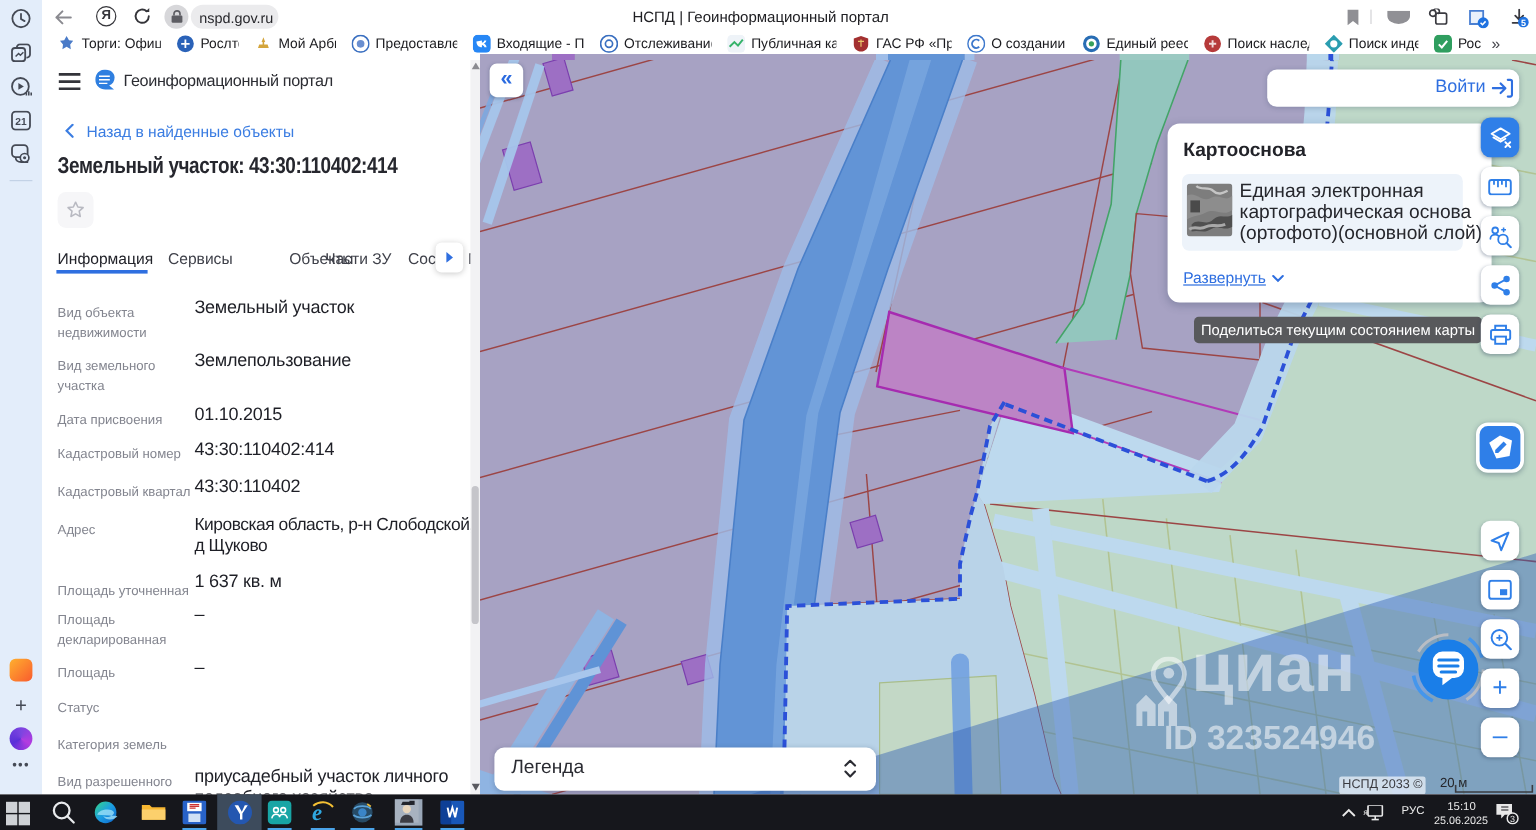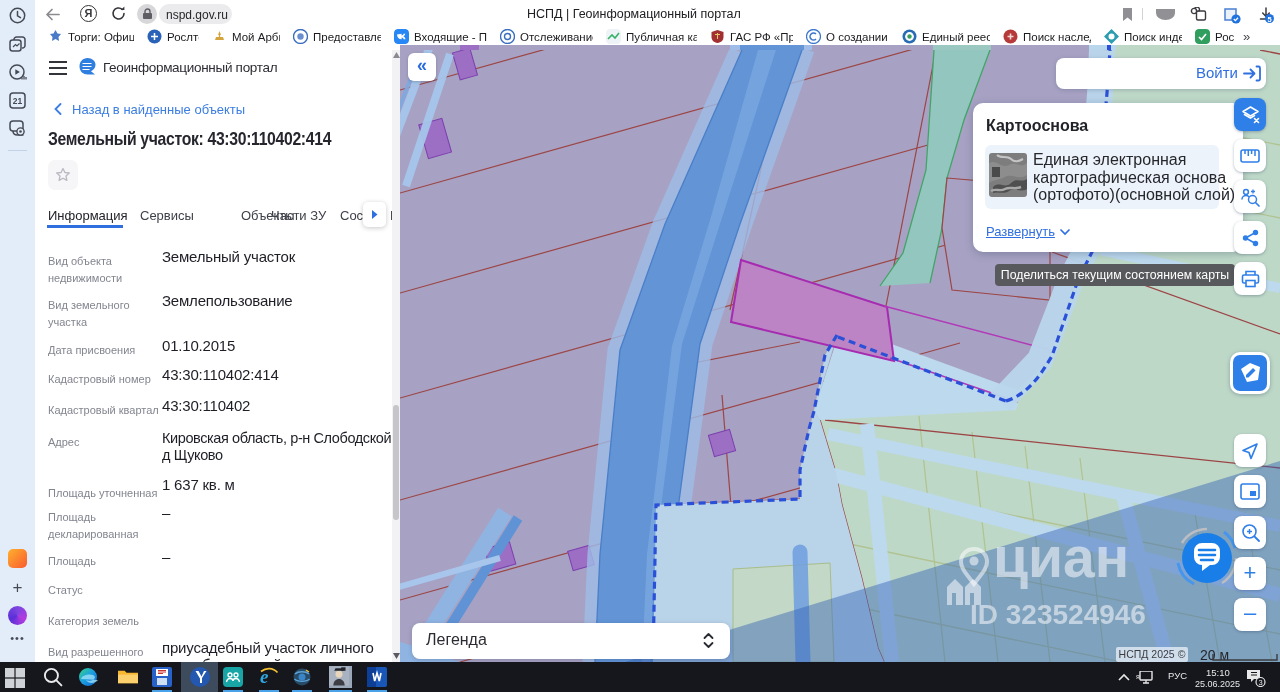--- a/index.html
+++ b/index.html
@@ -519,22 +519,22 @@
     </svg>
 
     <div class="ui" style="left:12px;top:573px;width:318px;height:36px;background:#fff;border-radius:8px;box-shadow:0 1px 4px rgba(40,60,90,.25);">
       <span style="position:absolute;left:14px;top:8px;font-size:16px;color:#2b2c33;">Легенда</span>
       <svg style="position:absolute;right:16px;top:9px;" width="11" height="17" viewBox="0 0 11 17">
           <path d="M1.5 6L5.5 2l4 4" stroke="#2b2c33" stroke-width="1.8" fill="none" stroke-linecap="round" stroke-linejoin="round"></path>
           <path d="M1.5 11l4 4 4-4" stroke="#2b2c33" stroke-width="1.8" fill="none" stroke-linecap="round" stroke-linejoin="round"></path>
         </svg>
     </div>
 
-    <div class="ui" style="left:716px;top:597px;width:72px;height:15px;background:rgba(235,242,250,0.75);border-radius:2px;font-size:10.5px;color:#3a3b40;text-align:center;line-height:15px;">НСПД 2025 ©</div>
-    <div class="ui" style="left:800px;top:597px;font-size:14px;color:#26272c;">20 м</div>
+    <div class="ui" style="left:716px;top:597px;width:72px;height:15px;background:rgba(235,242,250,0.75);border-radius:2px;font-size:10.5px;color:#3a3b40;text-align:center;line-height:15px;">НСПД 2033 ©</div>
+    <div class="ui" style="left:800px;top:597px;font-size:11px;color:#26272c;">20 м</div>
     <svg class="ui" style="left:812px;top:604px;" width="66" height="7" viewBox="0 0 66 7">
         <path d="M1 0v6h64V0" stroke="#3a3b40" stroke-width="1.4" fill="none"></path>
       </svg>
   </div>
 
   <div id="taskbar">
     <svg class="ticon" style="left:5px;top:6px;" width="17" height="17" viewBox="0 0 17 17">
         <rect x="0" y="0" width="8" height="8" fill="#cfd2d6"></rect>
         <rect x="9" y="0" width="8" height="8" fill="#cfd2d6"></rect>
         <rect x="0" y="9" width="8" height="8" fill="#cfd2d6"></rect>

